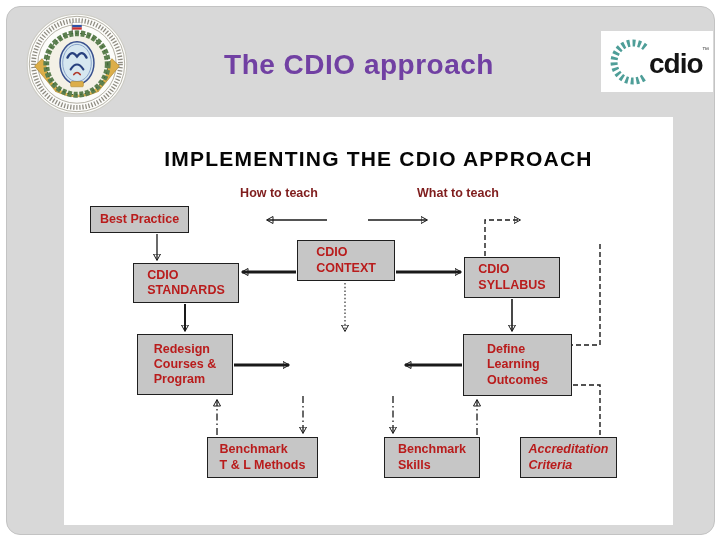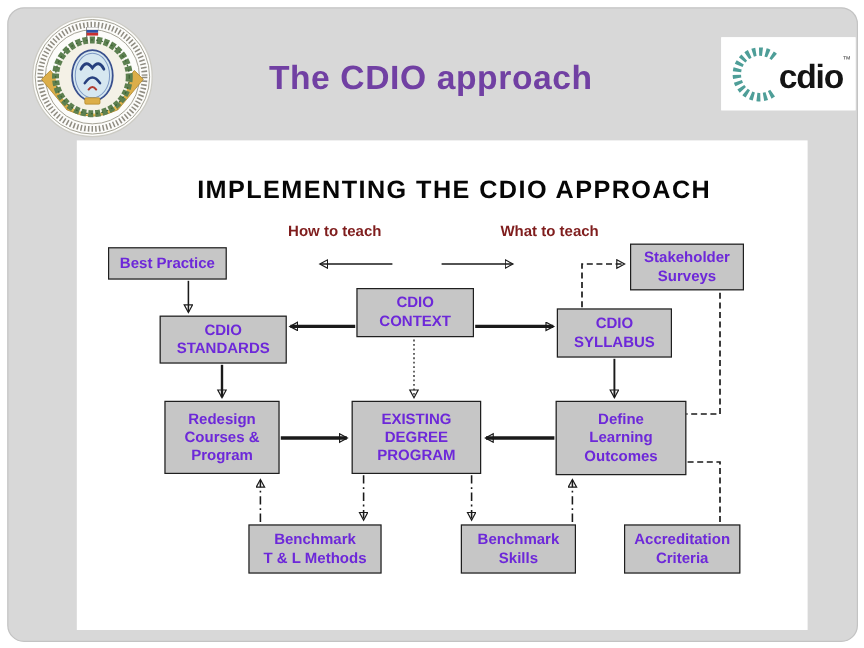--- a/index.html
+++ b/index.html
@@ -18,33 +18,33 @@
              font-size:12.5px;font-weight:bold;color:#7f1d1d;white-space:nowrap;}
   .lbl-how{left:279px;} .lbl-what{left:415px;margin-left:43px;}
   .connectors{position:absolute;left:0;top:0;width:720px;height:540px;pointer-events:none;}
   .connectors path{stroke:#1a1a1a;fill:none;}
   .thin{stroke-width:1.3px;} .mid{stroke-width:2px;} .mid2{stroke-width:1.6px;}
   .thick{stroke-width:2.8px;}
   .dashed{stroke-width:1.4px;stroke-dasharray:5 3;}
   .dotted{stroke-width:1.1px;stroke-dasharray:1.5 2.2;}
   .dashdot{stroke-width:1.3px;stroke-dasharray:7 3 1.5 3;}
   .node{position:absolute;box-sizing:border-box;background:#c6c6c6;border:1.5px solid #1f1f1f;
-        display:flex;align-items:center;justify-content:center;text-align:center;
-        font-size:12.5px;font-weight:bold;line-height:1.22;color:#6d28d9;white-space:pre-line;}
+        display:flex;align-items:center;justify-content:center;text-align:left;
+        font-size:12.5px;font-weight:bold;line-height:1.22;color:#b91c1c;white-space:pre-line;}
   .n-best{left:90px;top:206px;width:99px;height:27px;}
   .n-stake{left:525px;top:203px;width:95px;height:39px;}
   .n-context{left:297px;top:240px;width:98px;height:41px;}
   .n-standards{left:133px;top:263px;width:106px;height:40px;}
   .n-syllabus{left:464px;top:257px;width:96px;height:41px;}
   .n-redesign{left:137px;top:334px;width:96px;height:61px;}
   .n-existing{left:293px;top:334px;width:108px;height:61px;}
   .n-define{left:463px;top:334px;width:109px;height:62px;}
   .n-btl{left:207px;top:437px;width:111px;height:41px;}
   .n-bskills{left:384px;top:437px;width:96px;height:41px;}
-  .n-accred{left:520px;top:437px;width:97px;height:41px;}
+  .n-accred{left:520px;top:437px;width:97px;height:41px;font-style:italic;}
   .cdio-word{font:bold 28px "Liberation Sans","DejaVu Sans",sans-serif;letter-spacing:-1px;fill:#141414;}
   .cdio-tm{font:7px "Liberation Sans","DejaVu Sans",sans-serif;fill:#444444;}
 </style>
 </head>
 <body>
 
 <div class="page">
   <div class="slide">
 
     <div class="slide-title">The CDIO approach</div>
@@ -106,34 +106,29 @@
     <path class="dashed" d="M600,435 V385 H564" marker-end="url(#arrw)"></path>
     <path class="thick" d="M234,365 H289" marker-end="url(#arrw)"></path>
     <path class="thick" d="M462,365 H405" marker-end="url(#arrw)"></path>
     <path class="dashdot" d="M217,435 V400" marker-end="url(#arrw)"></path>
     <path class="dashdot" d="M303,396 V433" marker-end="url(#arrw)"></path>
     <path class="dashdot" d="M393,396 V433" marker-end="url(#arrw)"></path>
     <path class="dashdot" d="M477,435 V400" marker-end="url(#arrw)"></path>
   </svg>
 
   <div class="node n-best">Best Practice</div>
-  <div class="node n-stake">Stakeholder
-Surveys</div>
   <div class="node n-context">CDIO
 CONTEXT</div>
   <div class="node n-standards">CDIO
 STANDARDS</div>
   <div class="node n-syllabus">CDIO
 SYLLABUS</div>
   <div class="node n-redesign">Redesign
 Courses &amp;
 Program</div>
-  <div class="node n-existing">EXISTING
-DEGREE
-PROGRAM</div>
   <div class="node n-define">Define
 Learning
 Outcomes</div>
   <div class="node n-btl">Benchmark
 T &amp; L Methods</div>
   <div class="node n-bskills">Benchmark
 Skills</div>
   <div class="node n-accred">Accreditation
 Criteria</div>
 </div>

